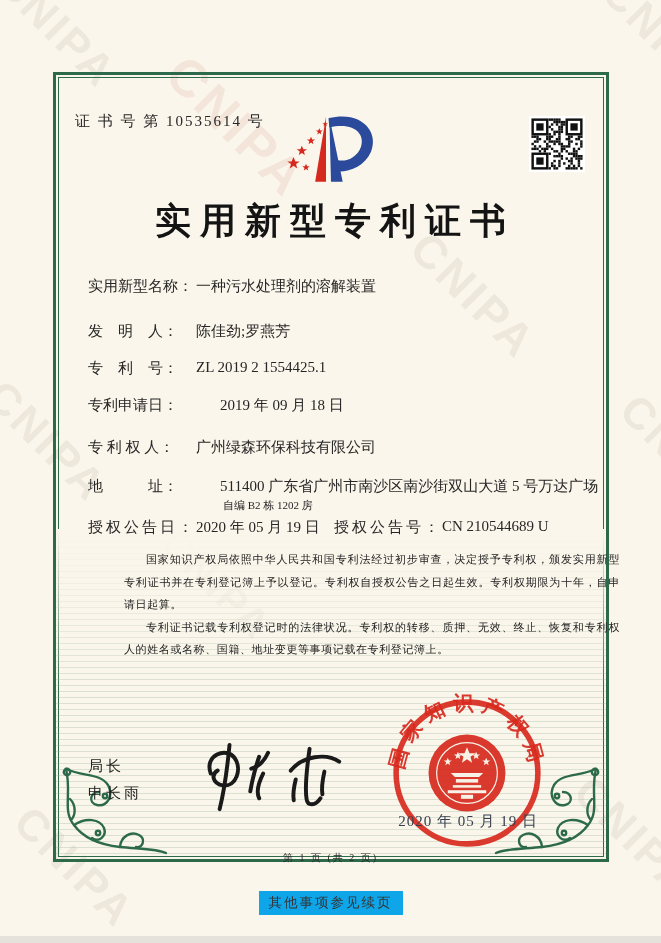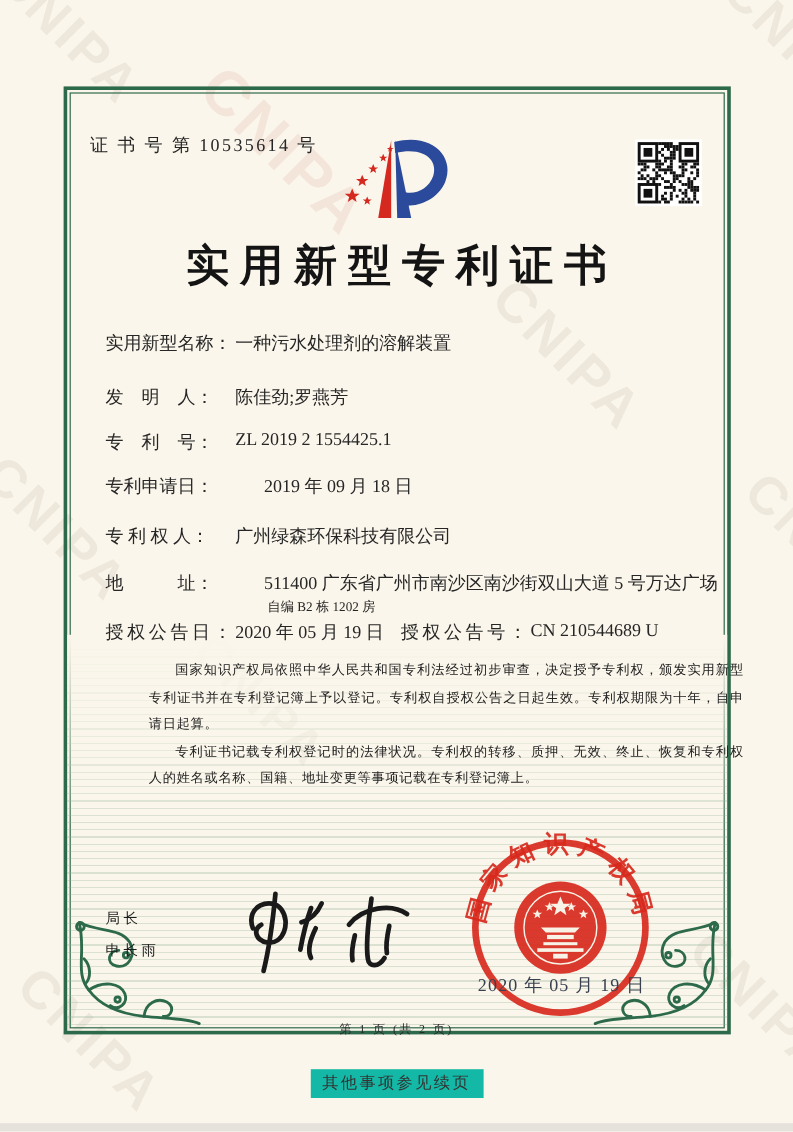--- a/index.html
+++ b/index.html
@@ -68,35 +68,35 @@
   
   .body-text{
     position:absolute;left:84px;top:548px;width:496px;
     font-size:11px;line-height:22.5px;color:#222;letter-spacing:0.6px;
     text-align:justify;
     margin-left:40px;
   }
   .body-text p{text-indent:2em;}
   
   .director{position:absolute;left:88px;top:752px;font-family:"Liberation Sans","DejaVu Sans",sans-serif;
-    font-size:12px;color:#1c1c1c;line-height:27px;letter-spacing:3px;}
+    font-size:15px;color:#1c1c1c;line-height:27px;letter-spacing:3px;}
   .signature{position:absolute;left:192px;top:736px;width:162px;height:84px;}
   .seal{position:absolute;left:386px;top:692px;width:162px;height:162px;}
   .seal-date{
     position:absolute;left:380px;top:812px;width:176px;text-align:center;
     font-size:15px;color:#38404f;letter-spacing:1px;white-space:pre;
   }
   
   .page-info{position:absolute;left:0;top:851px;width:100%;text-align:center;
     font-size:10px;color:#2a2a2a;letter-spacing:2px;white-space:pre;}
   .footer-note{
     position:absolute;left:0;top:891px;width:100%;text-align:center;
     font-size:13.5px;color:#333;letter-spacing:2px;
   }
-  .footer-note span{background:#14b8a6;padding:3px 10px;display:inline-block;}
+  .footer-note span{background:#0ea5e9;padding:3px 10px;display:inline-block;}
 </style>
 </head>
 <body>
 
 <div class="page">
 
   <span class="wm" style="left:-18px;top:2px;">CNIPA</span>
   <span class="wm" style="left:588px;top:12px;">CNIPA</span>
   <span class="wm pink" style="left:150px;top:96px;font-size:52px;">CNIPA</span>
   <span class="wm" style="left:396px;top:268px;font-size:46px;">CNIPA</span>

